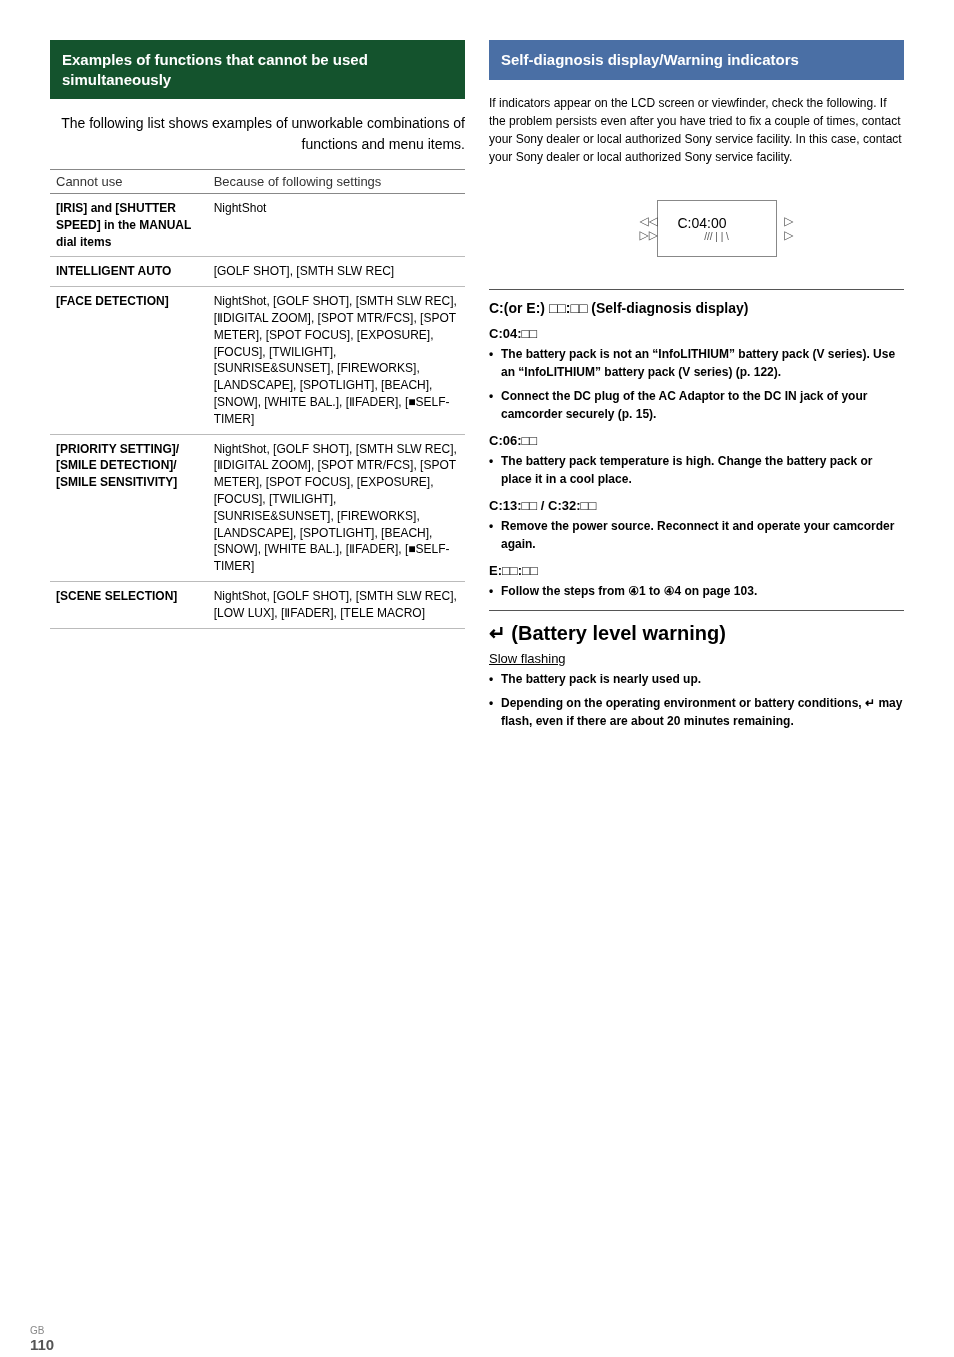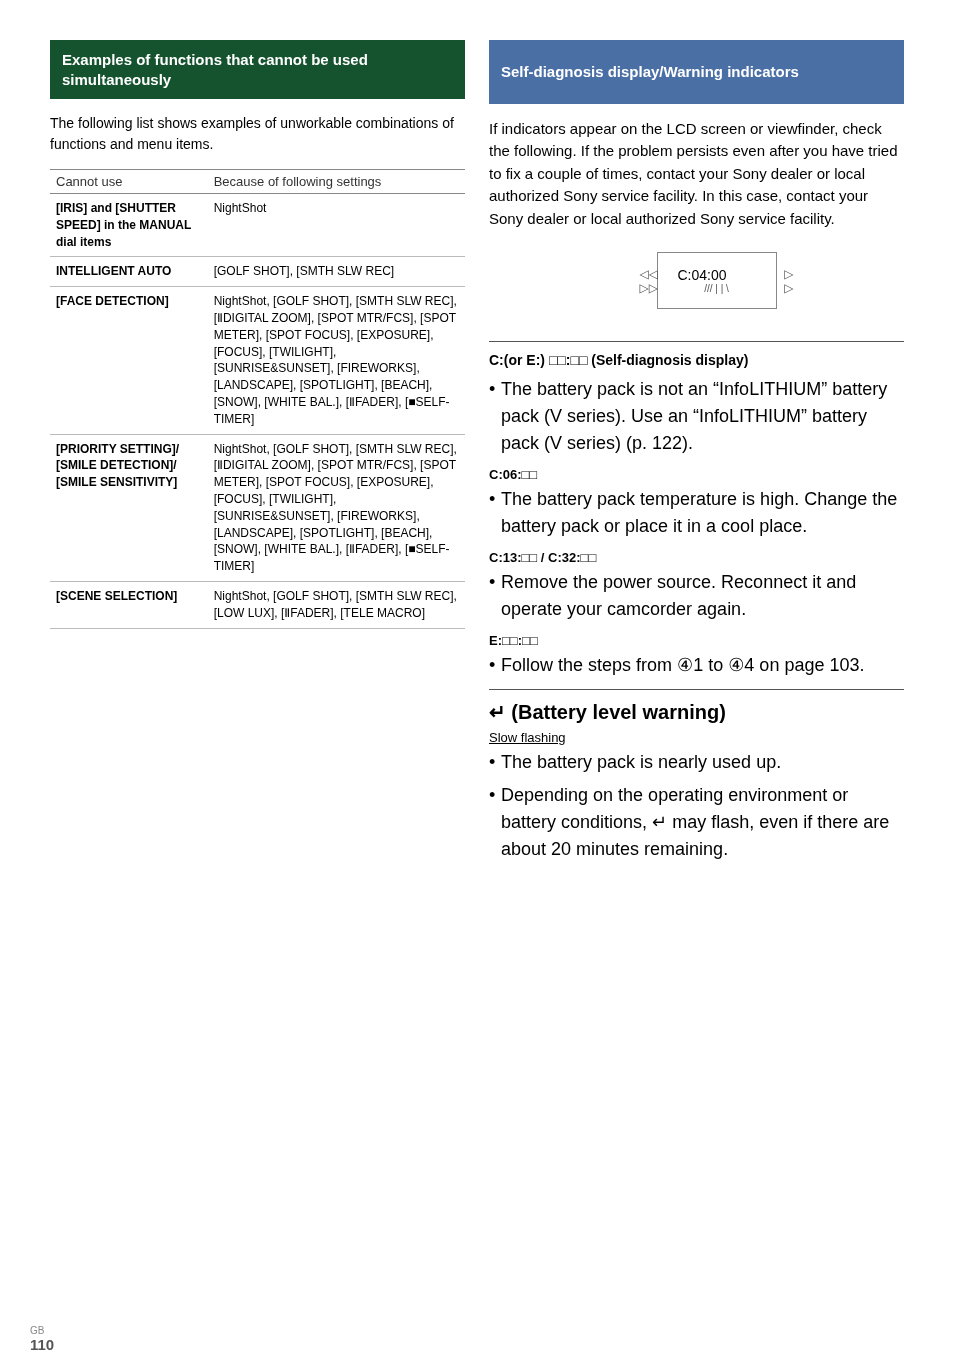--- a/index.html
+++ b/index.html
@@ -30,30 +30,31 @@
       color: #fff;
       padding: 10px 12px;
       font-size: 15px;
       font-weight: bold;
       margin-bottom: 14px;
       line-height: 1.3;
     }
     .section-header-right {
       background-color: #4a6fa5;
       color: #fff;
-      padding: 22px 12px;
+      padding: 10px 12px;
       font-size: 15px;
       font-weight: bold;
       margin-bottom: 14px;
       line-height: 1.3;
     }
     .intro-text {
       font-size: 14px;
       margin-bottom: 14px;
       line-height: 1.5;
+      text-align: right;
     }
     table.cannot-use-table {
       width: 100%;
       border-collapse: collapse;
       font-size: 12px;
     }
     table.cannot-use-table th {
       border-top: 1px solid #888;
       border-bottom: 1px solid #888;
       padding: 4px 6px;
@@ -66,23 +67,23 @@
       border-bottom: 1px solid #bbb;
       padding: 6px 6px;
       vertical-align: top;
       line-height: 1.4;
     }
     table.cannot-use-table td:first-child {
       width: 38%;
       font-weight: bold;
     }
     .right-intro {
-      font-size: 15px;
+      font-size: 12px;
       line-height: 1.5;
-      margin-bottom: 12px;
+      margin-bottom: 24px;
     }
     .display-box {
       border: 1.5px solid #888;
       padding: 14px 20px;
       display: inline-block;
       margin: 10px 0 16px 40px;
       font-size: 13px;
       position: relative;
       min-width: 120px;
     }
@@ -124,25 +125,26 @@
       font-size: 13px;
       font-weight: bold;
       margin: 10px 0 4px 0;
     }
     .bullet-list {
       list-style: none;
       padding: 0;
       margin: 0 0 8px 0;
     }
     .bullet-list li {
-      font-size: 18px;
+      font-size: 12px;
       line-height: 1.5;
       padding-left: 12px;
       position: relative;
       margin-bottom: 6px;
+      font-weight: bold;
     }
     .bullet-list li::before {
       content: "•";
       position: absolute;
       left: 0;
     }
     .battery-section-title {
       font-size: 20px;
       font-weight: bold;
       margin: 10px 0 6px 0;
@@ -222,22 +224,24 @@
         <div class="display-sub">/// | | \</div>
         <span class="arrows-right">▷<br>▷</span>
       </div>
     </div>
 
     <div class="divider"></div>
 
     <div class="diag-section-title">C:(or E:) □□:□□ (Self-diagnosis display)</div>
 
     <div id="diag-sections">
+        <div class="diag-sub-title">C:04:□□</div>
         <ul class="bullet-list">
           <li>The battery pack is not an “InfoLITHIUM” battery pack (V series). Use an “InfoLITHIUM” battery pack (V series) (p. 122).</li>
+          <li>Connect the DC plug of the AC Adaptor to the DC IN jack of your camcorder securely (p. 15).</li>
         </ul>
         <div class="diag-sub-title">C:06:□□</div>
         <ul class="bullet-list">
           <li>The battery pack temperature is high. Change the battery pack or place it in a cool place.</li>
         </ul>
         <div class="diag-sub-title">C:13:□□ / C:32:□□</div>
         <ul class="bullet-list">
           <li>Remove the power source. Reconnect it and operate your camcorder again.</li>
         </ul>
         <div class="diag-sub-title">E:□□:□□</div>

